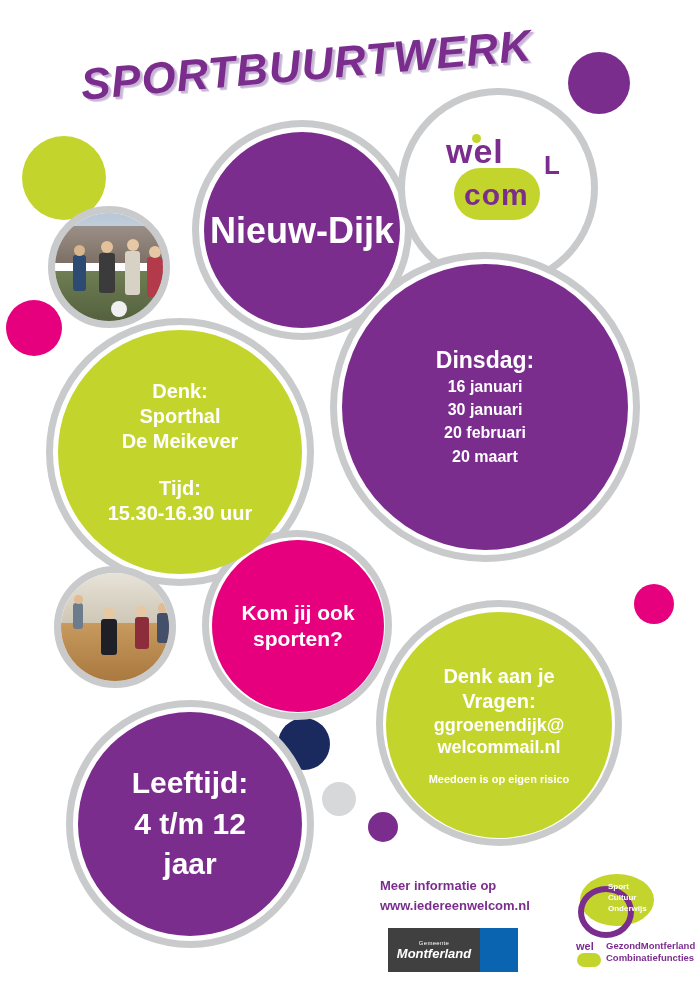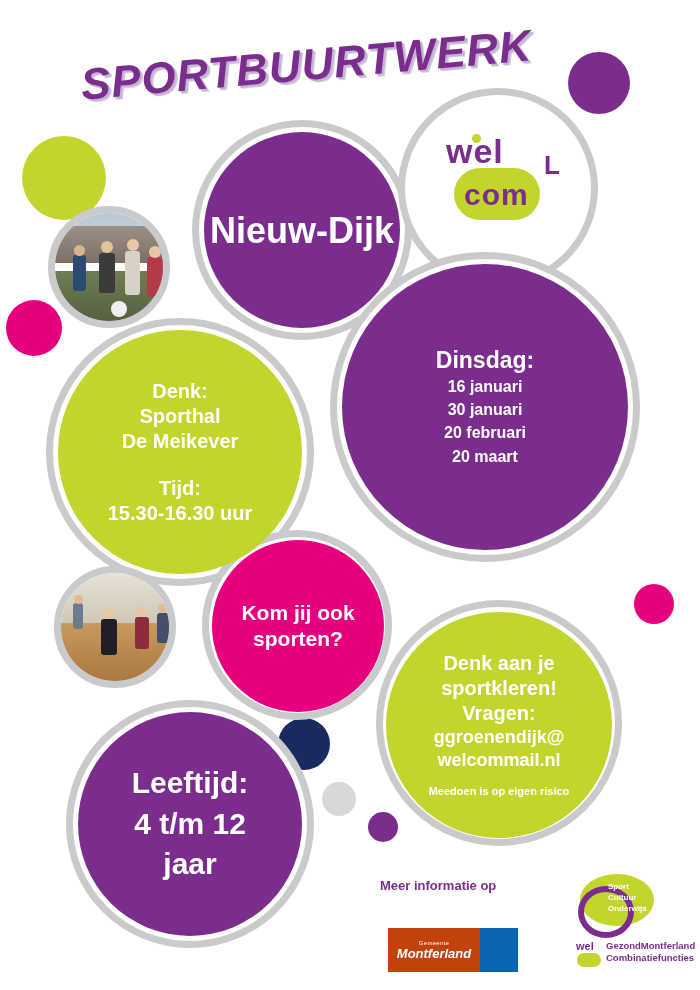--- a/index.html
+++ b/index.html
@@ -139,21 +139,21 @@
   #logo-montferland {
     position: absolute;
     left: 388px;
     top: 928px;
     width: 130px;
     height: 44px;
     display: flex;
   }
   #logo-montferland .lm-green {
     width: 92px; height: 44px;
-    background: #c2410c;
+    background: #404040;
     display: flex; flex-direction: column;
     align-items: center; justify-content: center;
     color: #ffffff;
   }
   #logo-montferland .lm-sub { font-size: 6px; letter-spacing: .3px; }
   #logo-montferland .lm-name { font-size: 13px; font-style: italic; font-weight: bold; }
   #logo-montferland .lm-blue {
     width: 38px; height: 44px;
     background: #0b64b0;
   }
@@ -310,37 +310,37 @@
 
   <div class="circle c-pink" style="left:212px; top:540px; width:172px; height:172px;"></div>
   <div class="ctext" style="left:212px; top:540px; width:172px; height:172px; padding:16px; font-size:21px;">
     <div>Kom jij ook</div>
     <div>sporten?</div>
   </div>
 
   <div class="circle c-green" style="left:386px; top:612px; width:226px; height:226px;"></div>
   <div class="ctext" style="left:386px; top:612px; width:226px; height:226px; padding:20px;">
     <div style="font-size:20px;">Denk aan je</div>
-    <div style="font-size:20px;">sportkleren!</div>
     <div style="font-size:20px;">Vragen:</div>
     <div style="font-size:18px;">ggroenendijk@</div>
     <div style="font-size:18px;">welcommail.nl</div>
     <div style="height:14px;"></div>
     <div class="small-note">Meedoen is op eigen risico</div>
   </div>
 
   <div class="circle c-purple" style="left:78px; top:712px; width:224px; height:224px;"></div>
   <div class="ctext" style="left:78px; top:712px; width:224px; height:224px; padding:18px; font-size:30px; line-height:1.35;">
     <div>Leeftijd:</div>
     <div>4 t/m 12</div>
     <div>jaar</div>
   </div>
 
   <div id="meer-info">
     <div>Meer informatie op</div>
+    <div>www.iedereenwelcom.nl</div>
   </div>
 
   <div id="logo-montferland">
     <div class="lm-green">
       <div class="lm-sub">Gemeente</div>
       <div class="lm-name">Montferland</div>
     </div>
     <div class="lm-blue"></div>
   </div>
 

